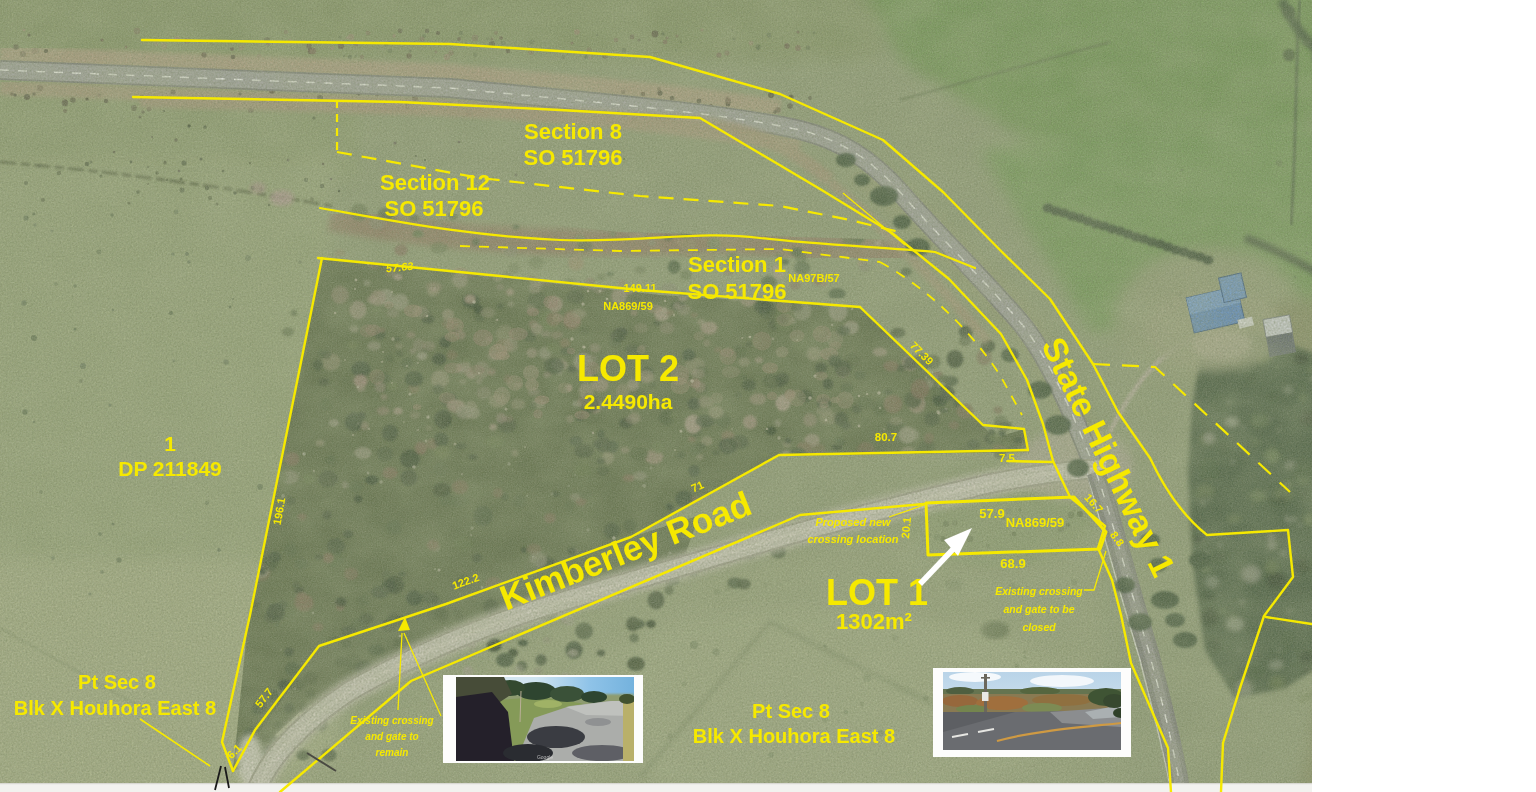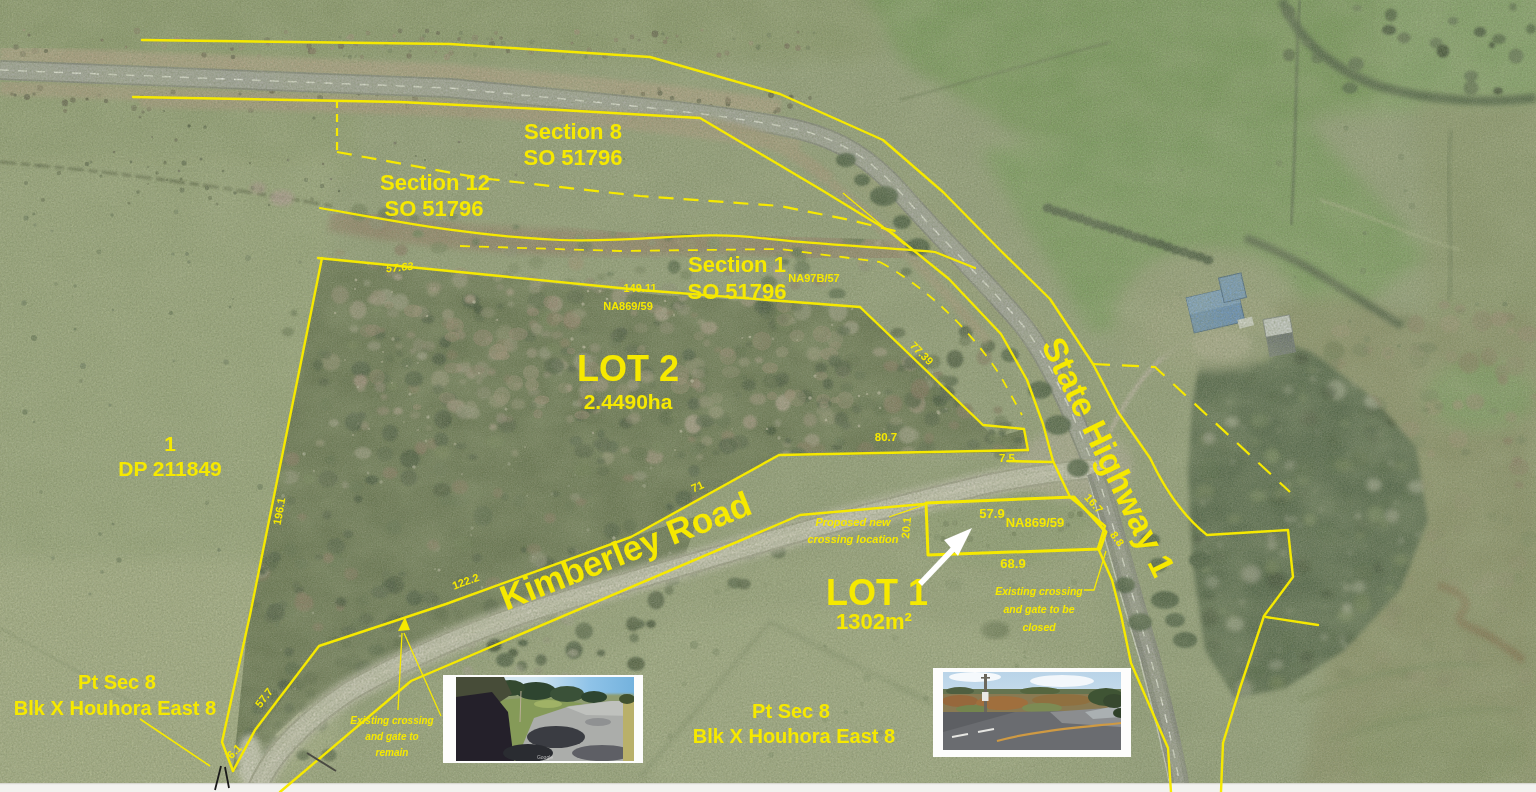--- a/index.html
+++ b/index.html
@@ -1,15 +1,15 @@
 <!DOCTYPE html>
 <html><head><meta charset="utf-8">
 <style>
 html,body{margin:0;padding:0;background:#ffffff;}
-#wrap{position:relative;width:1536px;height:792px;overflow:hidden;font-family:"Liberation Sans",sans-serif;}
+#wrap{position:relative;width:1312px;height:792px;overflow:hidden;font-family:"Liberation Sans",sans-serif;}
 </style></head>
 <body>
 <div id="wrap">
 <svg width="1536" height="792" viewBox="0 0 1536 792" xmlns="http://www.w3.org/2000/svg">
 <defs>
 <filter id="b1">
           <feGaussianBlur stdDeviation="1"></feGaussianBlur>
         </filter>
 <filter id="b2">
           <feGaussianBlur stdDeviation="2"></feGaussianBlur>

